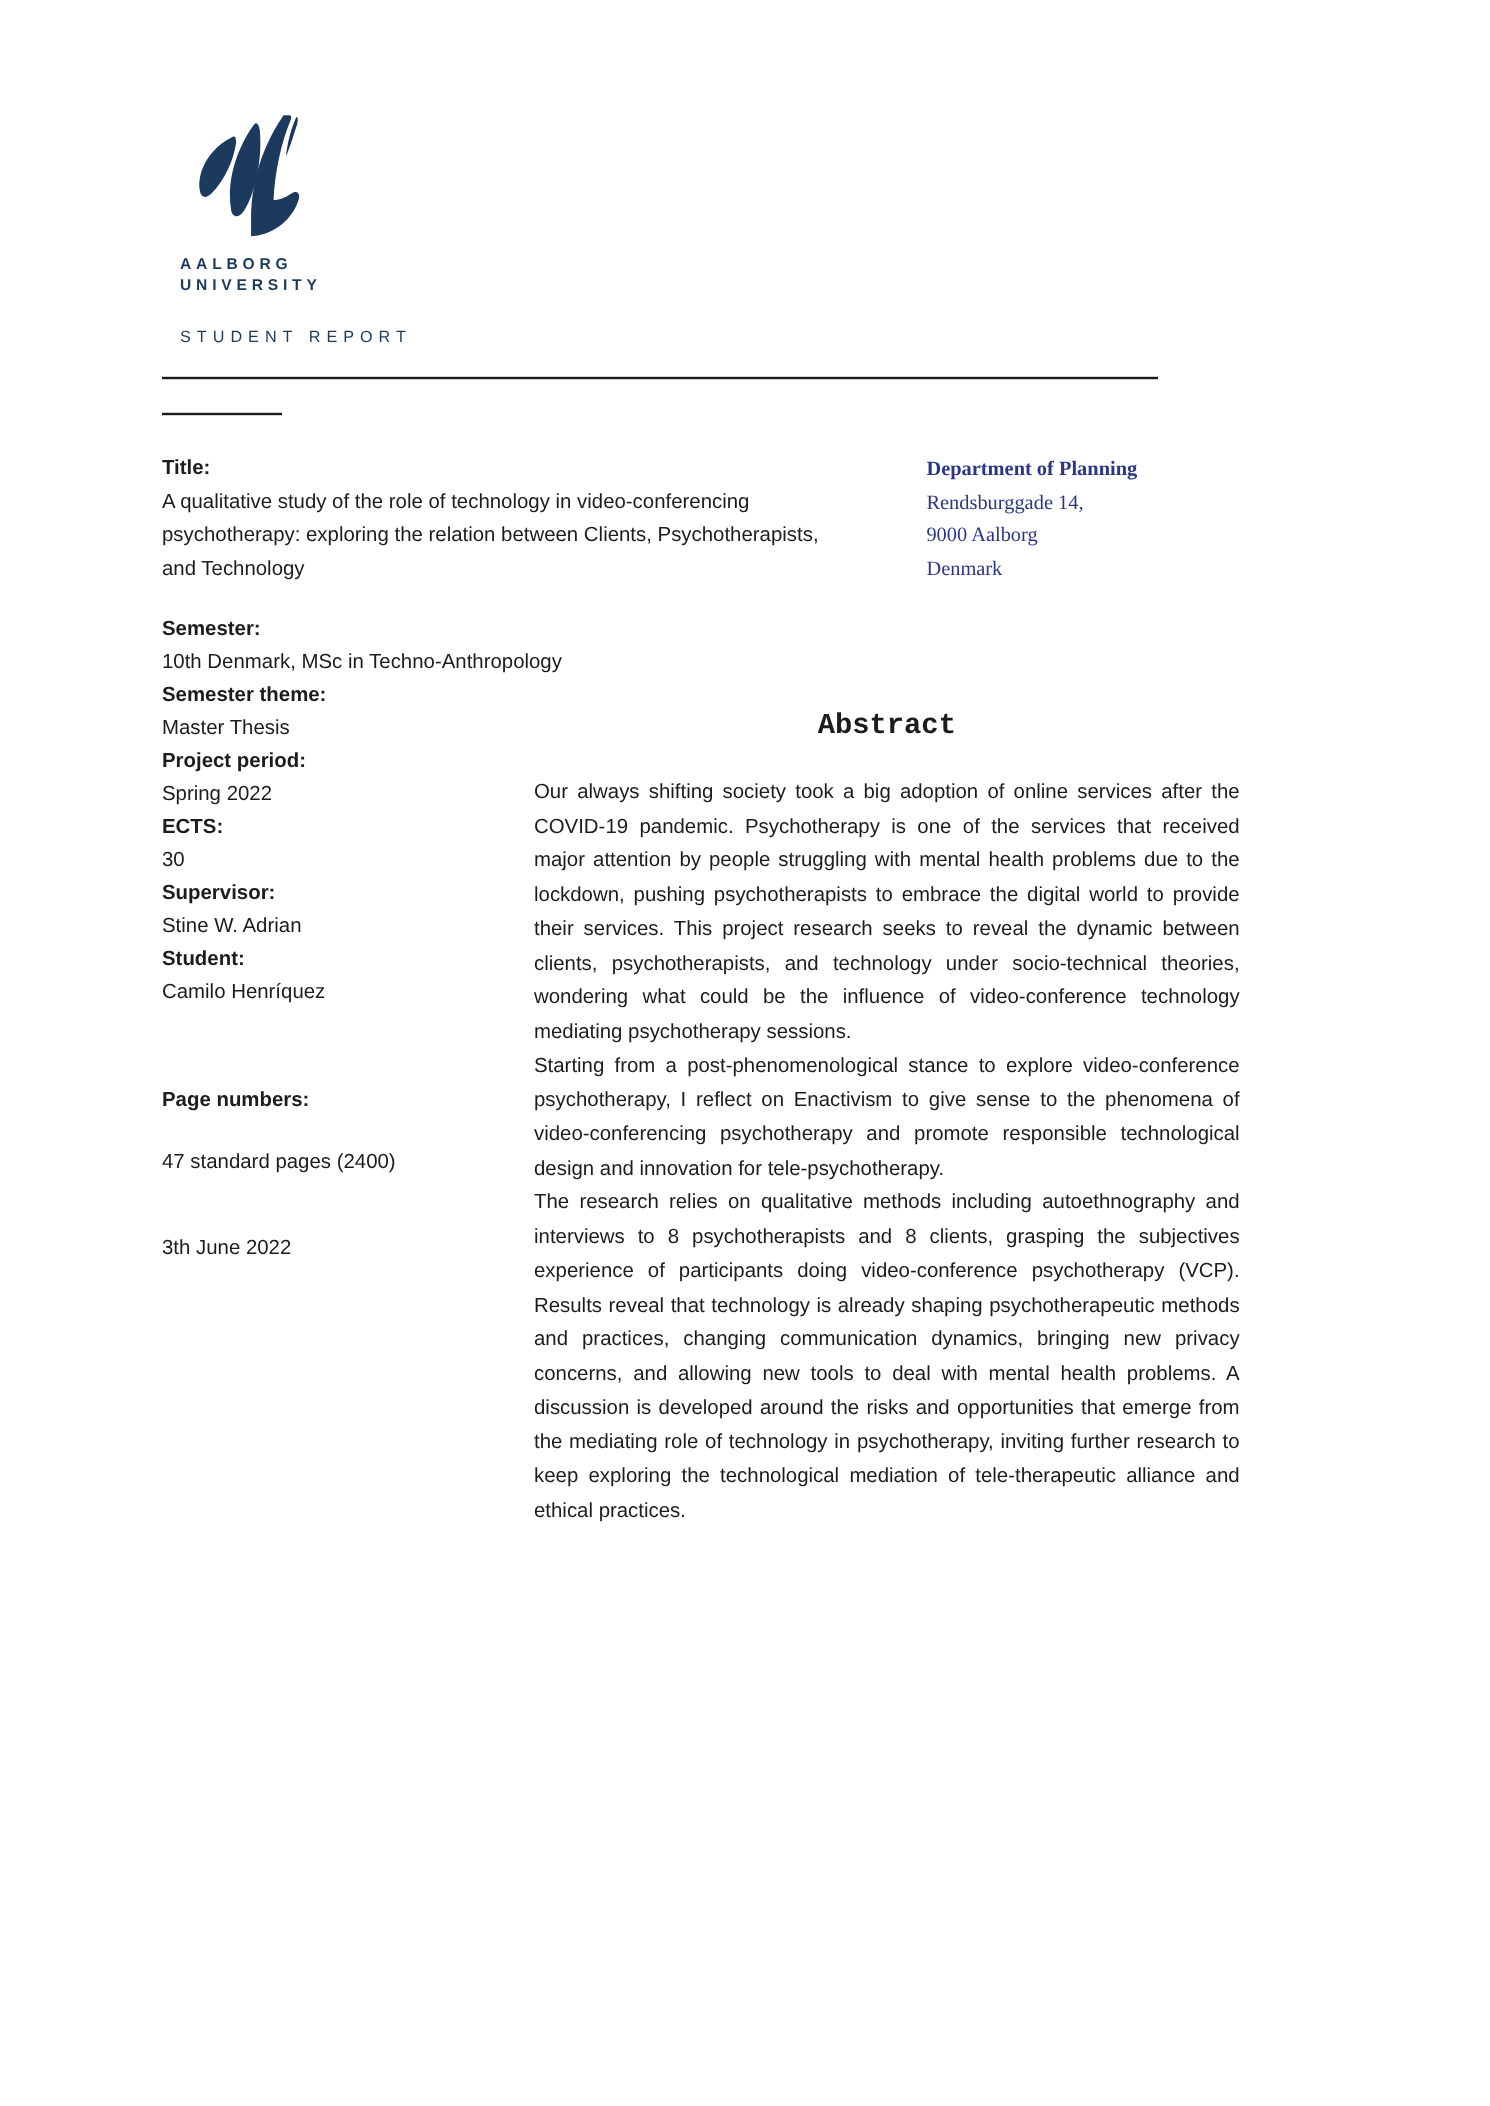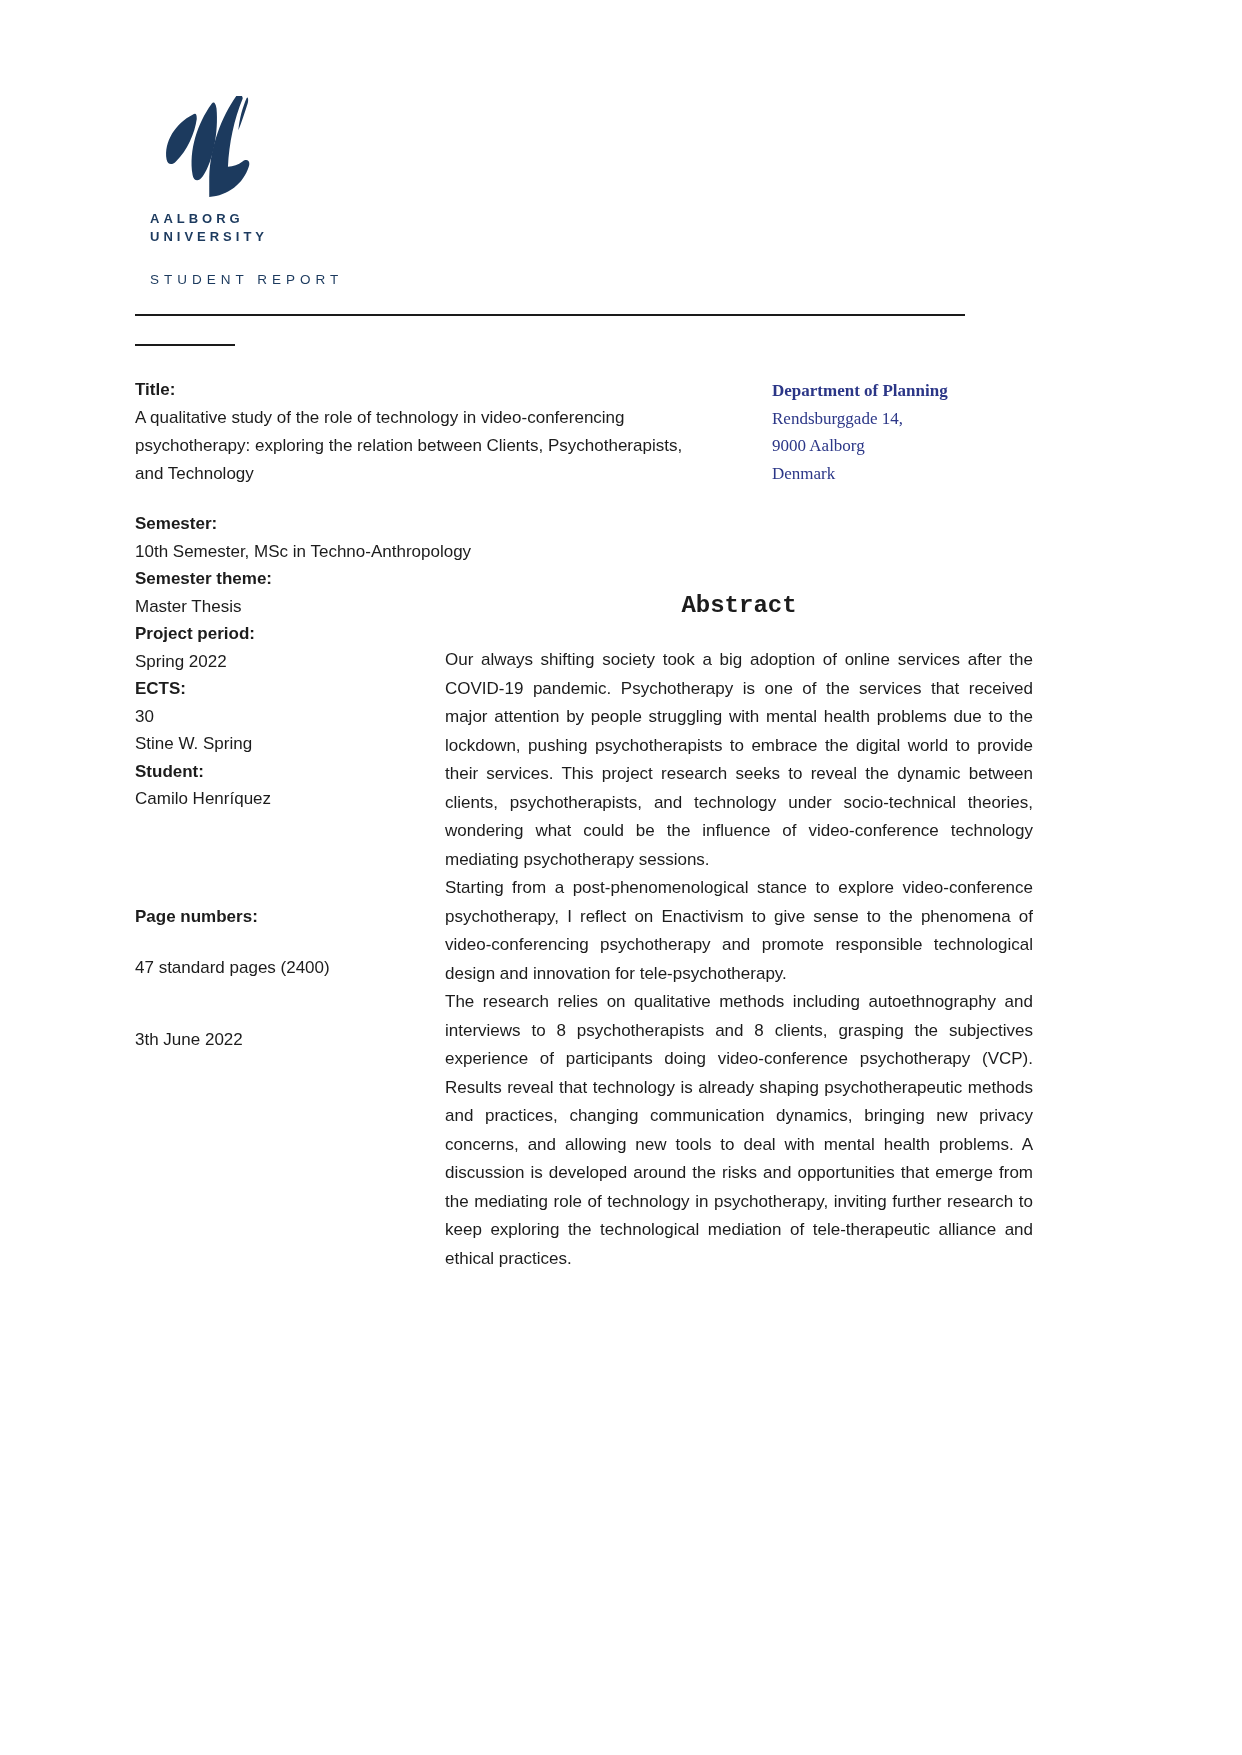--- a/index.html
+++ b/index.html
@@ -79,36 +79,37 @@
   <div class="dept-block">
     <div class="dept-name">Department of Planning</div>
     <div>Rendsburggade 14,</div>
     <div>9000 Aalborg</div>
     <div>Denmark</div>
   </div>
 
   <div class="fields-block">
     <div>
       <div class="b">Semester:</div>
-      <div>10th Semester, MSc in Techno-Anthropology</div>
+      <div>10th Denmark, MSc in Techno-Anthropology</div>
     </div>
     <div>
       <div class="b">Semester theme:</div>
       <div>Master Thesis</div>
     </div>
     <div>
       <div class="b">Project period:</div>
       <div>Spring 2022</div>
     </div>
     <div>
       <div class="b">ECTS:</div>
       <div>30</div>
     </div>
     <div>
-      <div>Stine W. Spring</div>
+      <div class="b">Supervisor:</div>
+      <div>Stine W. Adrian</div>
     </div>
     <div>
       <div class="b">Student:</div>
       <div>Camilo Henríquez</div>
     </div>
   </div>
 
   <div class="pages-block">
     <div class="b">Page numbers:</div>
     <div class="val">47 standard pages (2400)</div>

